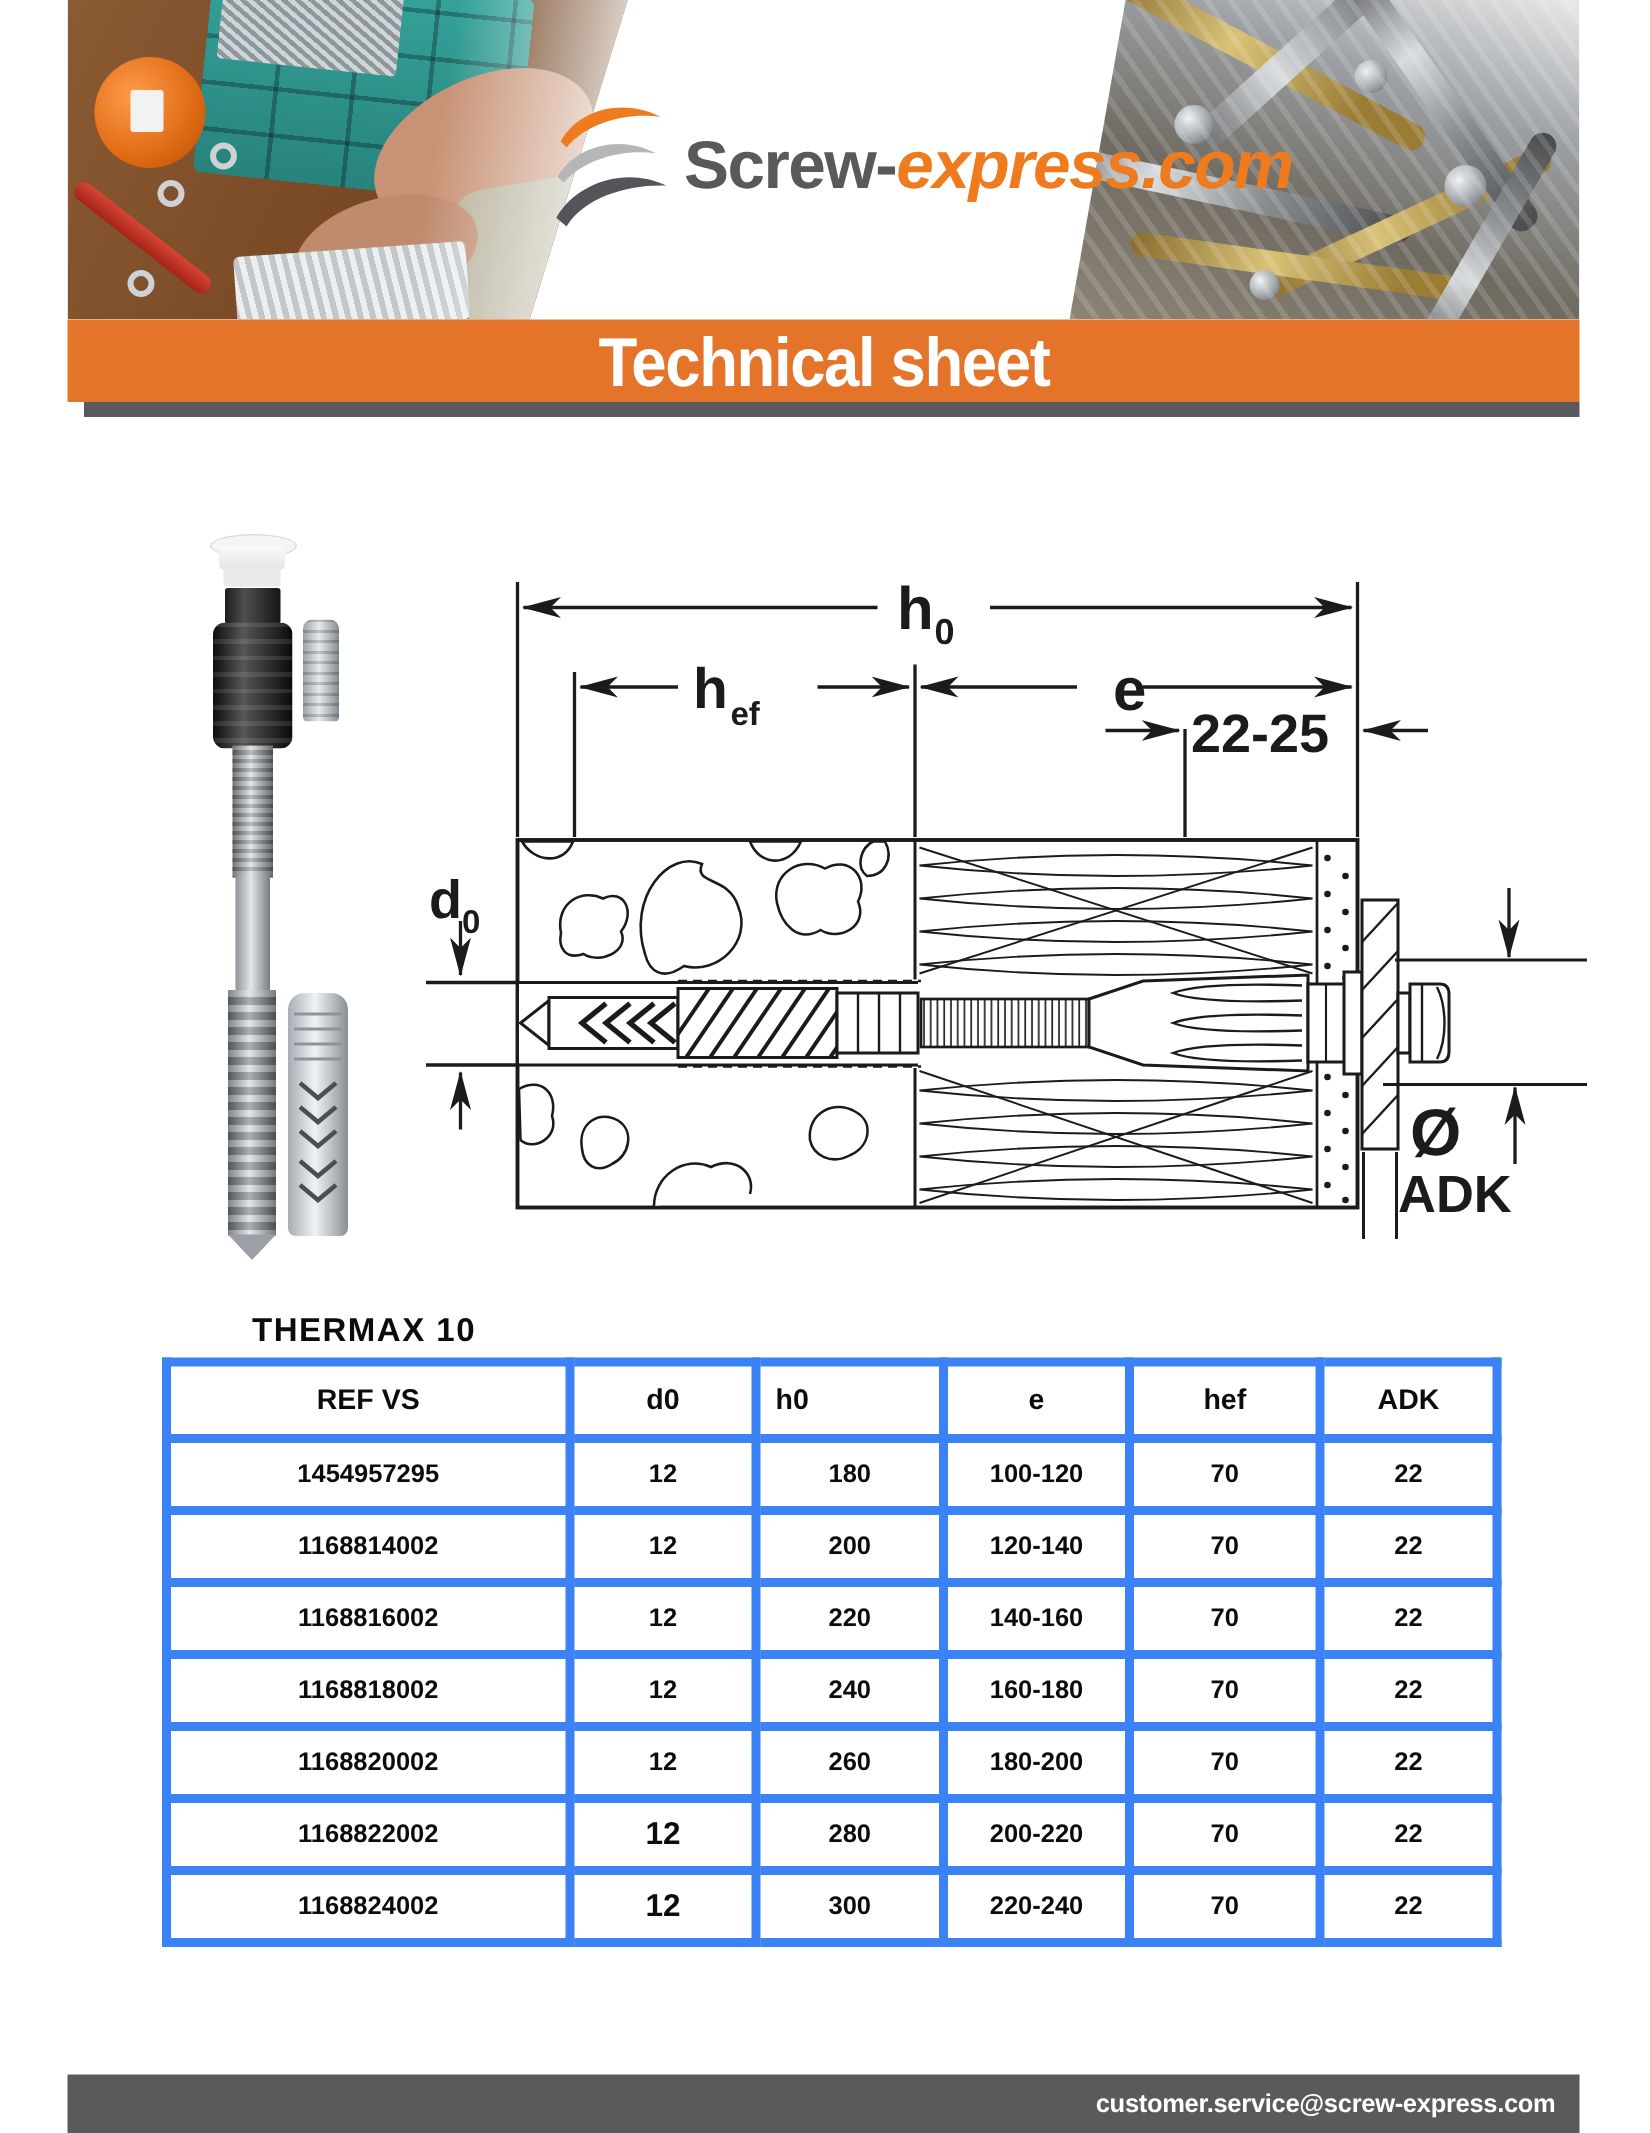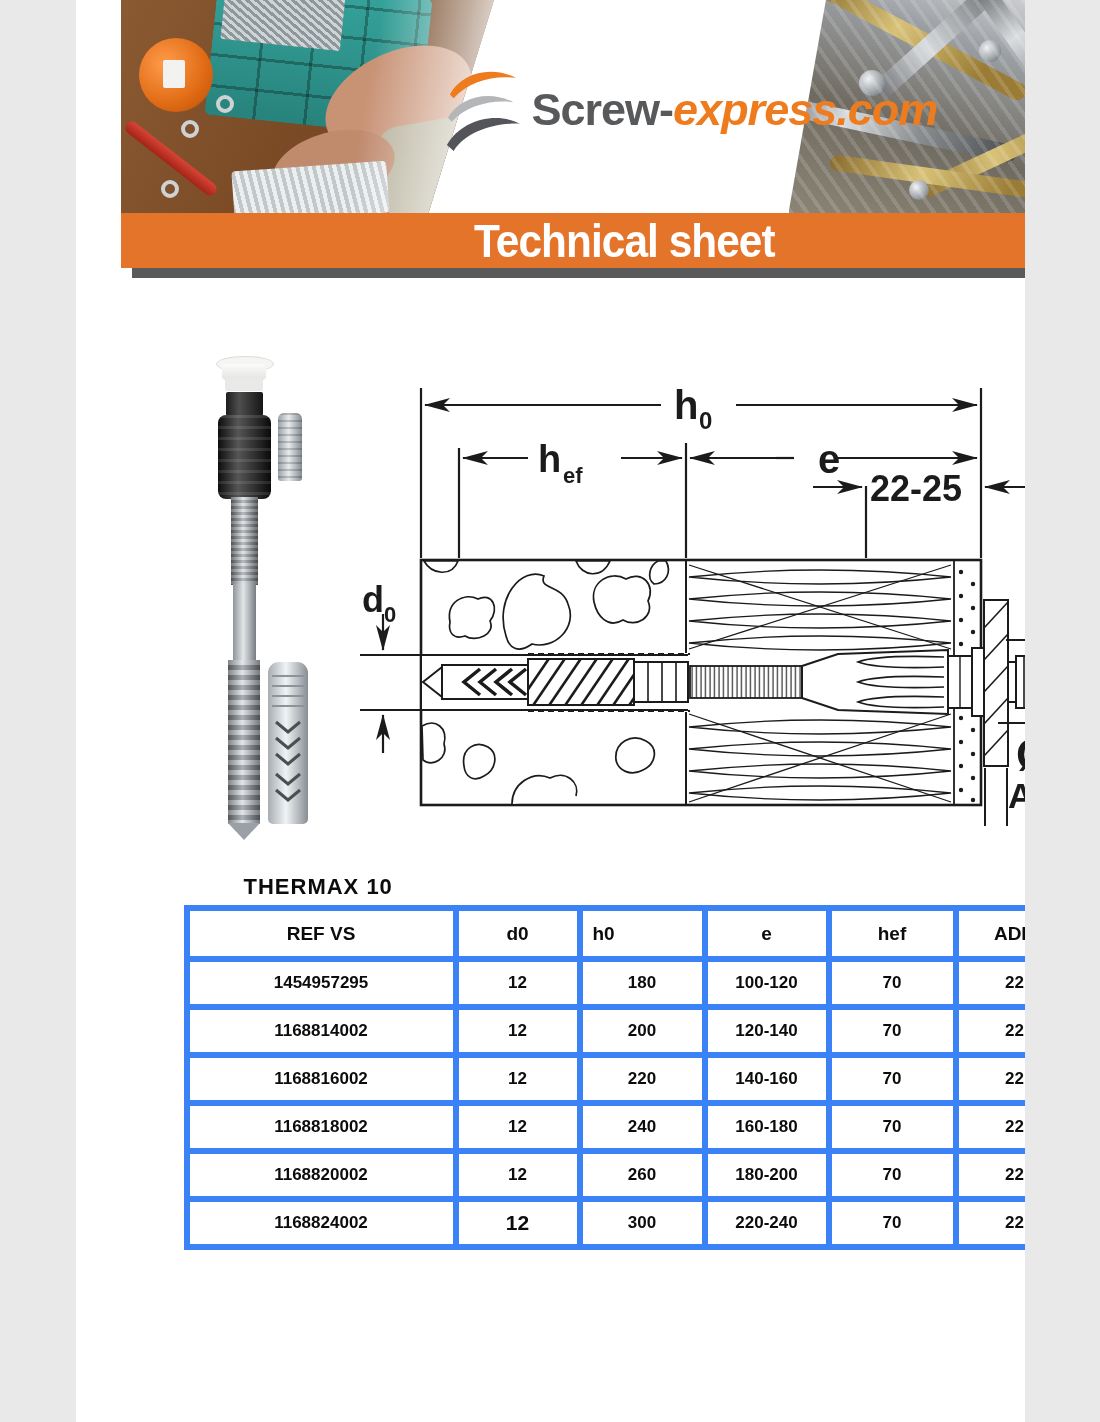--- a/index.html
+++ b/index.html
@@ -1,16 +1,16 @@
 <!DOCTYPE html>
 <html style="--banner-orange: #e5742b; --logo-orange: #ee7c1e; --logo-gray: #58595b; --bar-gray: #595a5b;"><head>
 <meta charset="utf-8">
 <style>
   html,body{margin:0;padding:0;background:#e9e9e9;font-family:"Liberation Sans",sans-serif;}
-  #page{position:relative;width:949px;height:1422px;margin:0 auto;background:#fff;overflow:hidden;}
+  #page{position:relative;width:1100px;height:1422px;margin:0 auto;background:#fff;overflow:hidden;}
 
   
   .photo{position:absolute;top:0;height:213px;overflow:hidden;}
   .photo-left{left:45px;width:385px;clip-path:polygon(0 0,97% 0,80% 100%,0 100%);
     background:linear-gradient(115deg,#8a5a33 0%,#7b4b26 45%,#693d1e 100%);}
   .photo-left::after{content:"";position:absolute;inset:0;
     background:linear-gradient(100deg,rgba(255,255,255,0) 62%,rgba(255,255,255,.55) 82%,#fff 97%);}
   .photo-right{left:713px;width:340px;clip-path:polygon(11% 0,100% 0,100% 100%,0 100%);
     background:linear-gradient(200deg,#e8e9ea,#9b9fa3 30%,#6f6a60 62%,#8c8576);}
   .photo-right::after{content:"";position:absolute;inset:0;
@@ -386,24 +386,35 @@
         </tr>
         <tr>
           <td>1168820002</td>
           <td>12</td>
           <td>260</td>
           <td>180-200</td>
           <td>70</td>
           <td>22</td>
         </tr>
         <tr>
+          <td>1168822002</td>
+          <td>12</td>
+          <td>280</td>
+          <td>200-220</td>
+          <td>70</td>
+          <td>22</td>
+        </tr>
+        <tr>
           <td>1168824002</td>
           <td>12</td>
           <td>300</td>
           <td>220-240</td>
           <td>70</td>
           <td>22</td>
         </tr>
       </tbody>
   </table>
 
+  <div class="footer">
+    <span>customer.service@screw-express.com</span>
+  </div>
 
 </div>
 
 </body></html>

